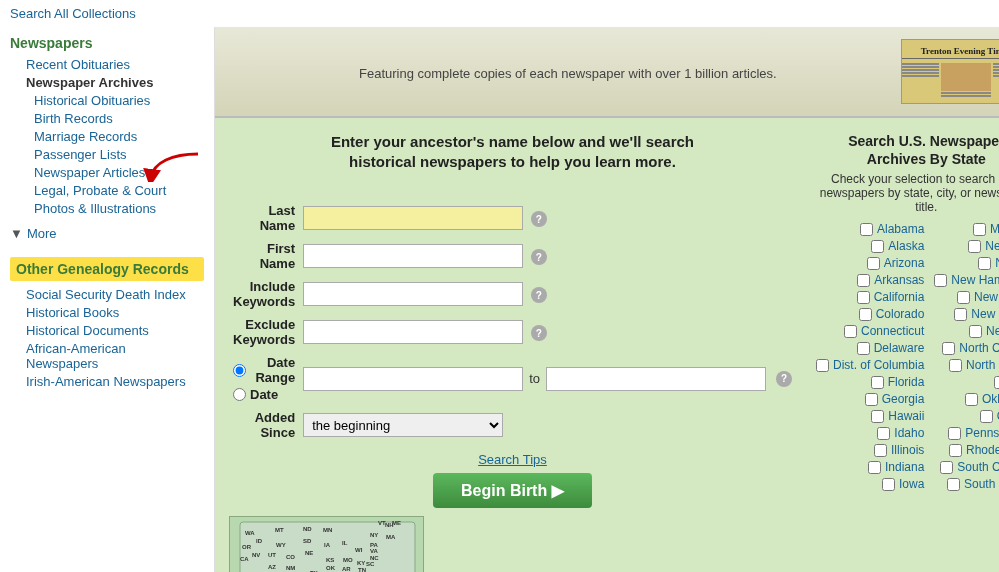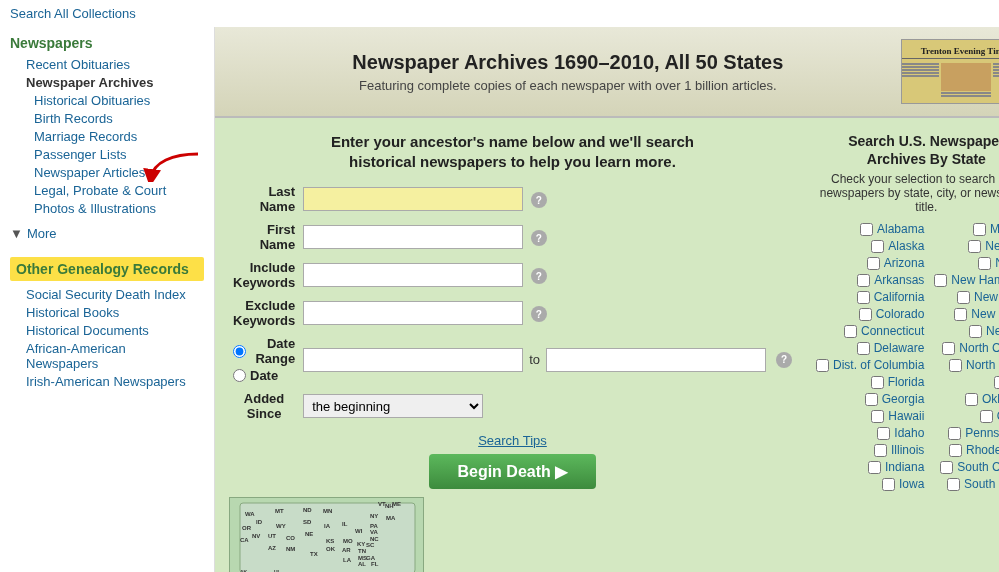--- a/index.html
+++ b/index.html
@@ -37,37 +37,37 @@
     .banner { background: linear-gradient(to bottom, #e8e8d8, #d4d4b8); padding: 12px 20px; display: flex; align-items: center; justify-content: space-between; border-bottom: 2px solid #bbb; }
     .banner-text { text-align: center; flex: 1; }
     .banner-text h1 { font-size: 20px; font-weight: bold; color: #222; }
     .banner-text p { font-size: 13px; color: #444; margin-top: 4px; }
 
     
     .search-state-row { display: flex; background: #d4e8c2; padding: 14px; gap: 20px; }
 
     
     .search-form { flex: 0 0 400px; }
-    .search-form h2 { font-size: 15px; font-weight: bold; color: #222; text-align: center; margin-bottom: 9px; line-height: 1.3; }
+    .search-form h2 { font-size: 15px; font-weight: bold; color: #222; text-align: center; margin-bottom: 28px; line-height: 1.3; }
     .form-table { width: 100%; border-collapse: collapse; }
     .form-table tr td { padding: 4px 4px; vertical-align: middle; }
     .form-table .label-cell { text-align: right; font-weight: bold; font-size: 13px; width: 120px; color: #222; }
     .form-table .input-cell { }
     .form-table input[type=text] { width: 220px; height: 24px; border: 1px solid #aaa; padding: 2px 4px; font-size: 13px; }
     .form-table input.lastname-input { background: #f5f0a0; }
     .help-icon { display: inline-flex; align-items: center; justify-content: center; width: 16px; height: 16px; border-radius: 50%; background: #aaa; color: #fff; font-size: 10px; font-weight: bold; margin-left: 4px; cursor: pointer; vertical-align: middle; }
 
     .date-row td { vertical-align: middle; }
     .radio-group { display: flex; flex-direction: column; gap: 2px; font-size: 13px; }
     .radio-group label { display: flex; align-items: center; gap: 4px; }
     .date-inputs { display: flex; align-items: center; gap: 6px; font-size: 13px; }
     .date-inputs input { width: 70px; height: 22px; border: 1px solid #aaa; padding: 2px 4px; font-size: 12px; }
 
-    .added-since-row .label-cell { text-align: center; font-weight: bold; }
-    .added-since-select { height: 24px; font-size: 13px; width: 180px; border: 1px solid #aaa; padding: 1px 4px; }
+    .added-since-row .label-cell { text-align: right; font-weight: bold; }
+    .added-since-select { height: 24px; font-size: 13px; width: 200px; border: 1px solid #aaa; padding: 1px 4px; }
 
     .search-tips-link { text-align: center; margin: 8px 0 4px; }
     .search-tips-link a { color: #1a6496; font-size: 13px; text-decoration: underline; }
 
     .begin-search-btn { display: block; margin: 6px auto; background: linear-gradient(to bottom, #5cb85c, #3d8b3d); color: #fff; font-size: 16px; font-weight: bold; padding: 8px 28px; border: none; border-radius: 4px; cursor: pointer; }
 
     
     .state-search { flex: 1; }
     .state-search h2 { font-size: 14px; font-weight: bold; color: #222; text-align: center; margin-bottom: 4px; line-height: 1.3; }
     .state-search p { font-size: 12px; color: #333; margin-bottom: 8px; text-align: center; }
@@ -151,21 +151,20 @@
         <li><a>Historical Documents</a></li>
         <li><a>African-American Newspapers</a></li>
         <li><a>Irish-American Newspapers</a></li>
       </ul>
     </div>
 
     <div class="content">
 
       <div class="banner">
         <div class="banner-text">
-          <h1>Newspaper Archives 1690–2010, All 50 States</h1>
           <p>Featuring complete copies of each newspaper with over 1 billion articles.</p>
         </div>
         <div class="newspaper-img">
           <div class="newspaper-header">Trenton Evening Times</div>
           <div class="newspaper-cols">
             <div class="newspaper-col">
               <div class="newspaper-col-line"></div>
               <div class="newspaper-col-line"></div>
               <div class="newspaper-col-line"></div>
               <div class="newspaper-col-line"></div>
@@ -257,21 +256,21 @@
                   <option>last 6 months</option>
                   <option>last year</option>
                 </select>
               </td>
             </tr>
           </tbody>
             </table>
           <div class="search-tips-link">
             <a>Search Tips</a>
           </div>
-          <button class="begin-search-btn">Begin Death ▶</button>
+          <button class="begin-search-btn">Begin Birth ▶</button>
 
           <div style="margin-top: 8px; width: 195px; height: 90px; position: relative; background: #b8d8b0; border: 1px solid #88a880;">
             <svg width="195" height="90">
 
               <rect x="10" y="5" width="175" height="70" rx="3" fill="#c8dcc8" stroke="#88a880" stroke-width="1"></rect>
 
               <text x="15" y="18" font-size="6" fill="#333" font-weight="bold">WA</text>
               <text x="12" y="32" font-size="6" fill="#333" font-weight="bold">OR</text>
               <text x="26" y="26" font-size="6" fill="#333" font-weight="bold">ID</text>
               <text x="45" y="15" font-size="6" fill="#333" font-weight="bold">MT</text>

